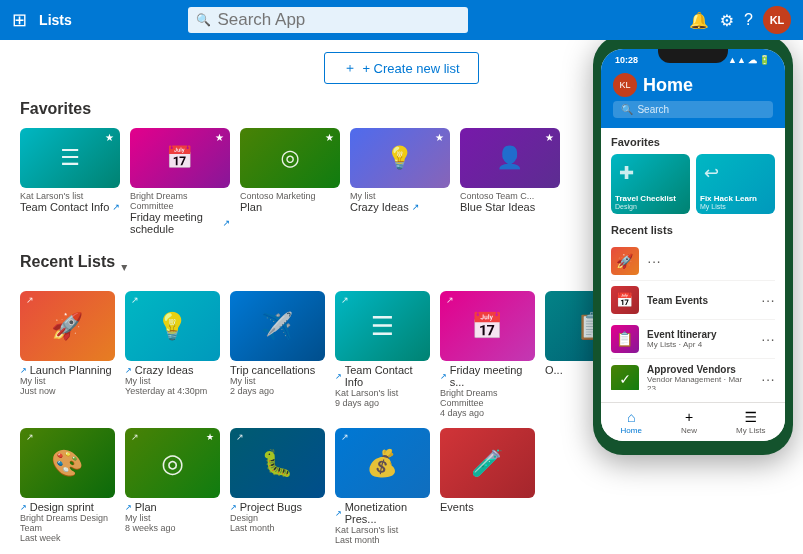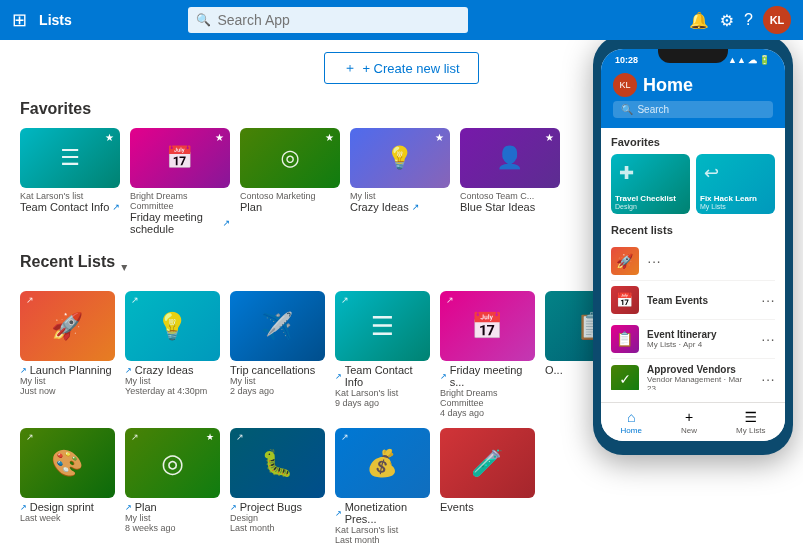--- a/index.html
+++ b/index.html
@@ -40,21 +40,21 @@
       border-radius: 3px;
       display: flex;
       align-items: center;
       padding: 0 8px;
       height: 26px;
       gap: 6px;
     }
     .topbar-search input {
       border: none;
       background: transparent;
-      font-size: 14px;
+      font-size: 17px;
       outline: none;
       width: 100%;
     }
     .topbar-right {
       margin-left: auto;
       display: flex;
       align-items: center;
       gap: 10px;
     }
     .topbar-icon {
@@ -229,21 +229,21 @@
       position: absolute;
       right: 10px;
       top: -5px;
       width: 200px;
       height: 430px;
       z-index: 10;
     }
     .phone-shell {
       width: 200px;
       height: 420px;
-      background: #0c4a6e;
+      background: #14532d;
       border-radius: 30px;
       padding: 14px 8px;
       box-shadow: 0 8px 30px rgba(0,0,0,0.35);
       position: relative;
     }
     .phone-notch {
       width: 70px;
       height: 14px;
       background: #1a1a1a;
       border-radius: 0 0 12px 12px;
@@ -596,20 +596,21 @@
         <div class="list-card">
     <div class="list-card-thumb gradient-green2">
       <span class="card-icon">🎨</span>
 
       <span class="share-sm">↗</span>
     </div>
     <div class="list-card-name">
       <span style="color:#0078d4;font-size:8px;">↗</span>
       Design sprint
     </div>
+    <div class="list-card-owner">Bright Dreams Design Team</div>
     <div class="list-card-time">Last week</div>
   </div>
         <div class="list-card">
     <div class="list-card-thumb gradient-green">
       <span class="card-icon">◎</span>
       <span class="star">★</span>
       <span class="share-sm">↗</span>
     </div>
     <div class="list-card-name">
       <span style="color:#0078d4;font-size:8px;">↗</span>

